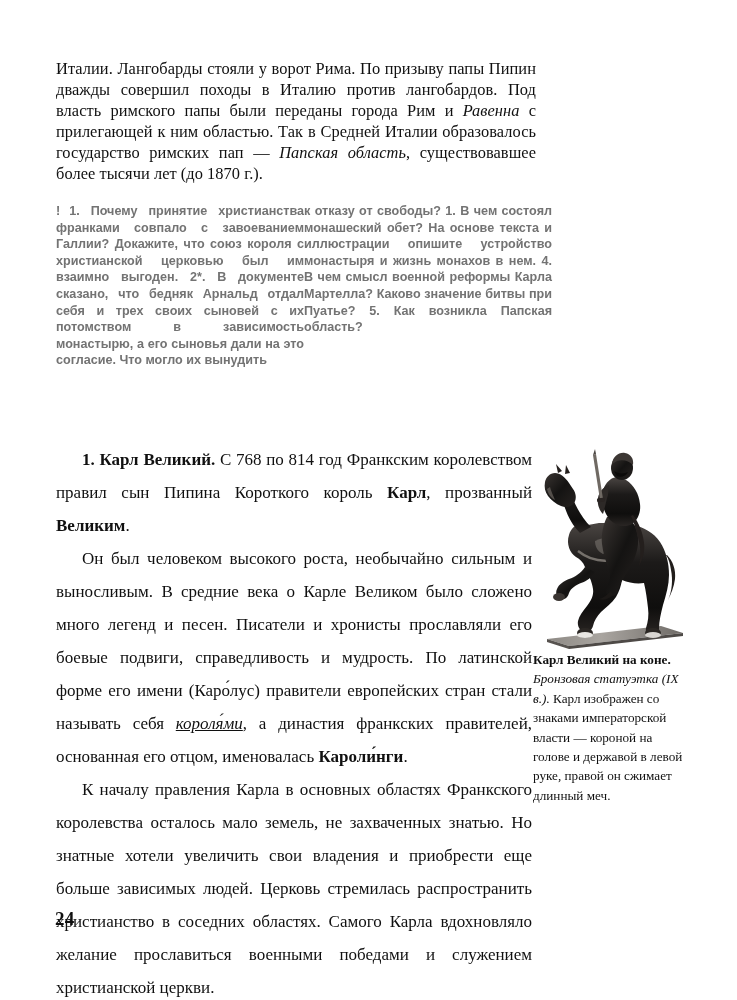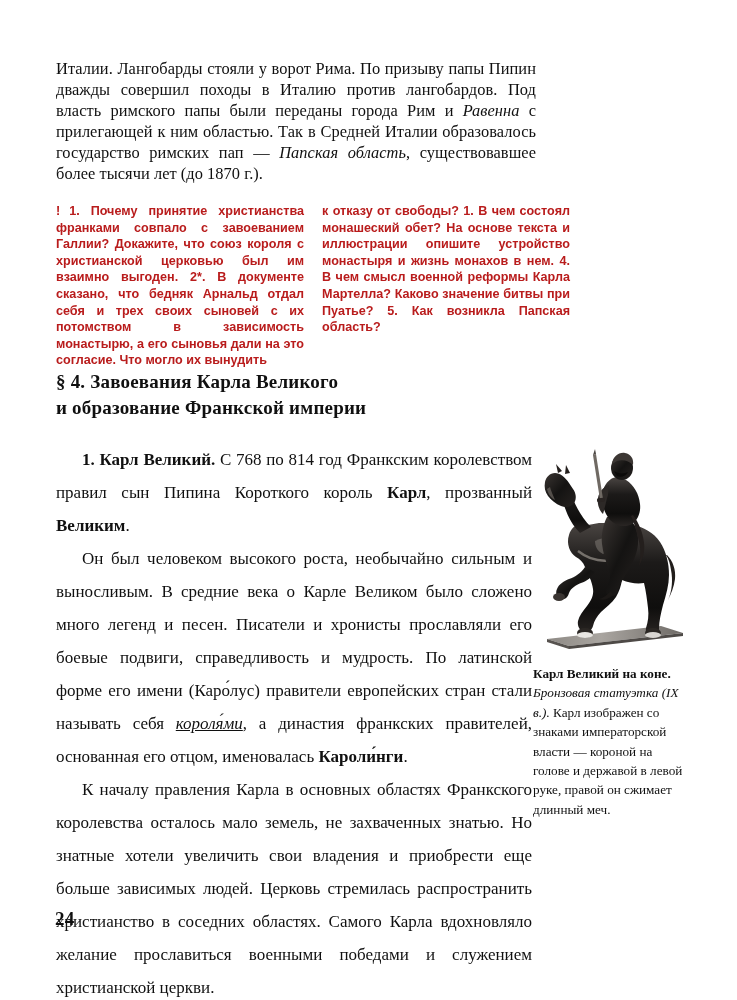--- a/index.html
+++ b/index.html
@@ -39,23 +39,22 @@
   
   .questions {
     position: absolute;
     left: 56px;
     top: 203px;
     width: 514px;
     font-family: "Liberation Sans", "DejaVu Sans", sans-serif;
     font-weight: bold;
     font-size: 12.6px;
     line-height: 16.6px;
-    color: #b91c1c;
+    color: #737373;
     display: flex;
-    gap: 18px;
   }
   .q-col {
     width: 248px;
     text-align: justify;
     text-justify: inter-word;
   }
   .q-col.right { text-align: justify; }
   .q-marker {
     font-family: "Liberation Sans", "DejaVu Sans", sans-serif;
     font-weight: bold;
@@ -98,21 +97,20 @@
     left: 533px;
     top: 443px;
     width: 160px;
   }
   .figure-img {
     width: 155px;
     height: 207px;
     display: block;
   }
   .figure-caption {
-    margin-top: 14px;
     width: 152px;
     font-size: 13.2px;
     line-height: 19.4px;
     text-align: left;
   }
   .figure-caption b { font-weight: bold; }
   .figure-caption i { font-style: italic; }
 
   
   .page-number {
@@ -131,24 +129,20 @@
 
   <div class="top-para">
     <span>Италии. Лангобарды стояли у ворот Рима. По призыву папы Пипин дважды совершил походы в Италию против лангобардов. Под власть римского папы были переданы города Рим и </span><i>Равенна</i><span> с прилегающей к ним областью. Так в Средней Италии образовалось государство римских пап — </span><i>Папская область</i><span>, существовавшее более тысячи лет (до 1870 г.).</span>
   </div>
 
   <div class="questions">
     <div class="q-col left"><span class="q-marker">!</span><span>1. Почему принятие христианства франками совпало с завоеванием Галлии? Докажите, что союз короля с христианской церковью был им взаимно выгоден. 2*. В документе сказано, что бедняк Арнальд отдал себя и трех своих сыновей с их потомством в зависимость монастырю, а его сыновья дали на это согласие. Что могло их вынудить</span></div>
     <div class="q-col right"><span>к отказу от свободы? 1. В чем состоял монашеский обет? На основе текста и иллюстрации опишите устройство монастыря и жизнь монахов в нем. 4. В чем смысл военной реформы Карла Мартелла? Каково значение битвы при Пуатье? 5. Как возникла Папская область?</span></div>
   </div>
 
-  <div class="section-heading">
-    <div>§ 4. Завоевания Карла Великого</div>
-    <div>и образование Франкской империи</div>
-  </div>
 
   <div class="body-col">
     <p><b>1. Карл Великий.</b><span> С 768 по 814 год Франкским королевством правил сын Пипина Короткого король </span><b>Карл</b><span>, прозванный </span><b>Великим</b><span>.</span></p>
 
     <p><span>Он был человеком высокого роста, необычайно сильным и выносливым. В средние века о Карле Великом было сложено много легенд и песен. Писатели и хронисты прославляли его боевые подвиги, справедливость и мудрость. По латинской форме его имени (Каро́лус) правители европейских стран стали называть себя </span><i>короля́ми</i><span>, а династия франкских правителей, основанная его отцом, именовалась </span><b>Кароли́нги</b><span>.</span></p>
 
 
     <p>К началу правления Карла в основных областях Франкского королевства осталось мало земель, не захваченных знатью. Но знатные хотели увеличить свои владения и приобрести еще больше зависимых людей. Церковь стремилась распространить христианство в соседних областях. Самого Карла вдохновляло желание прославиться военными победами и служением христианской церкви.</p>
   </div>
 

